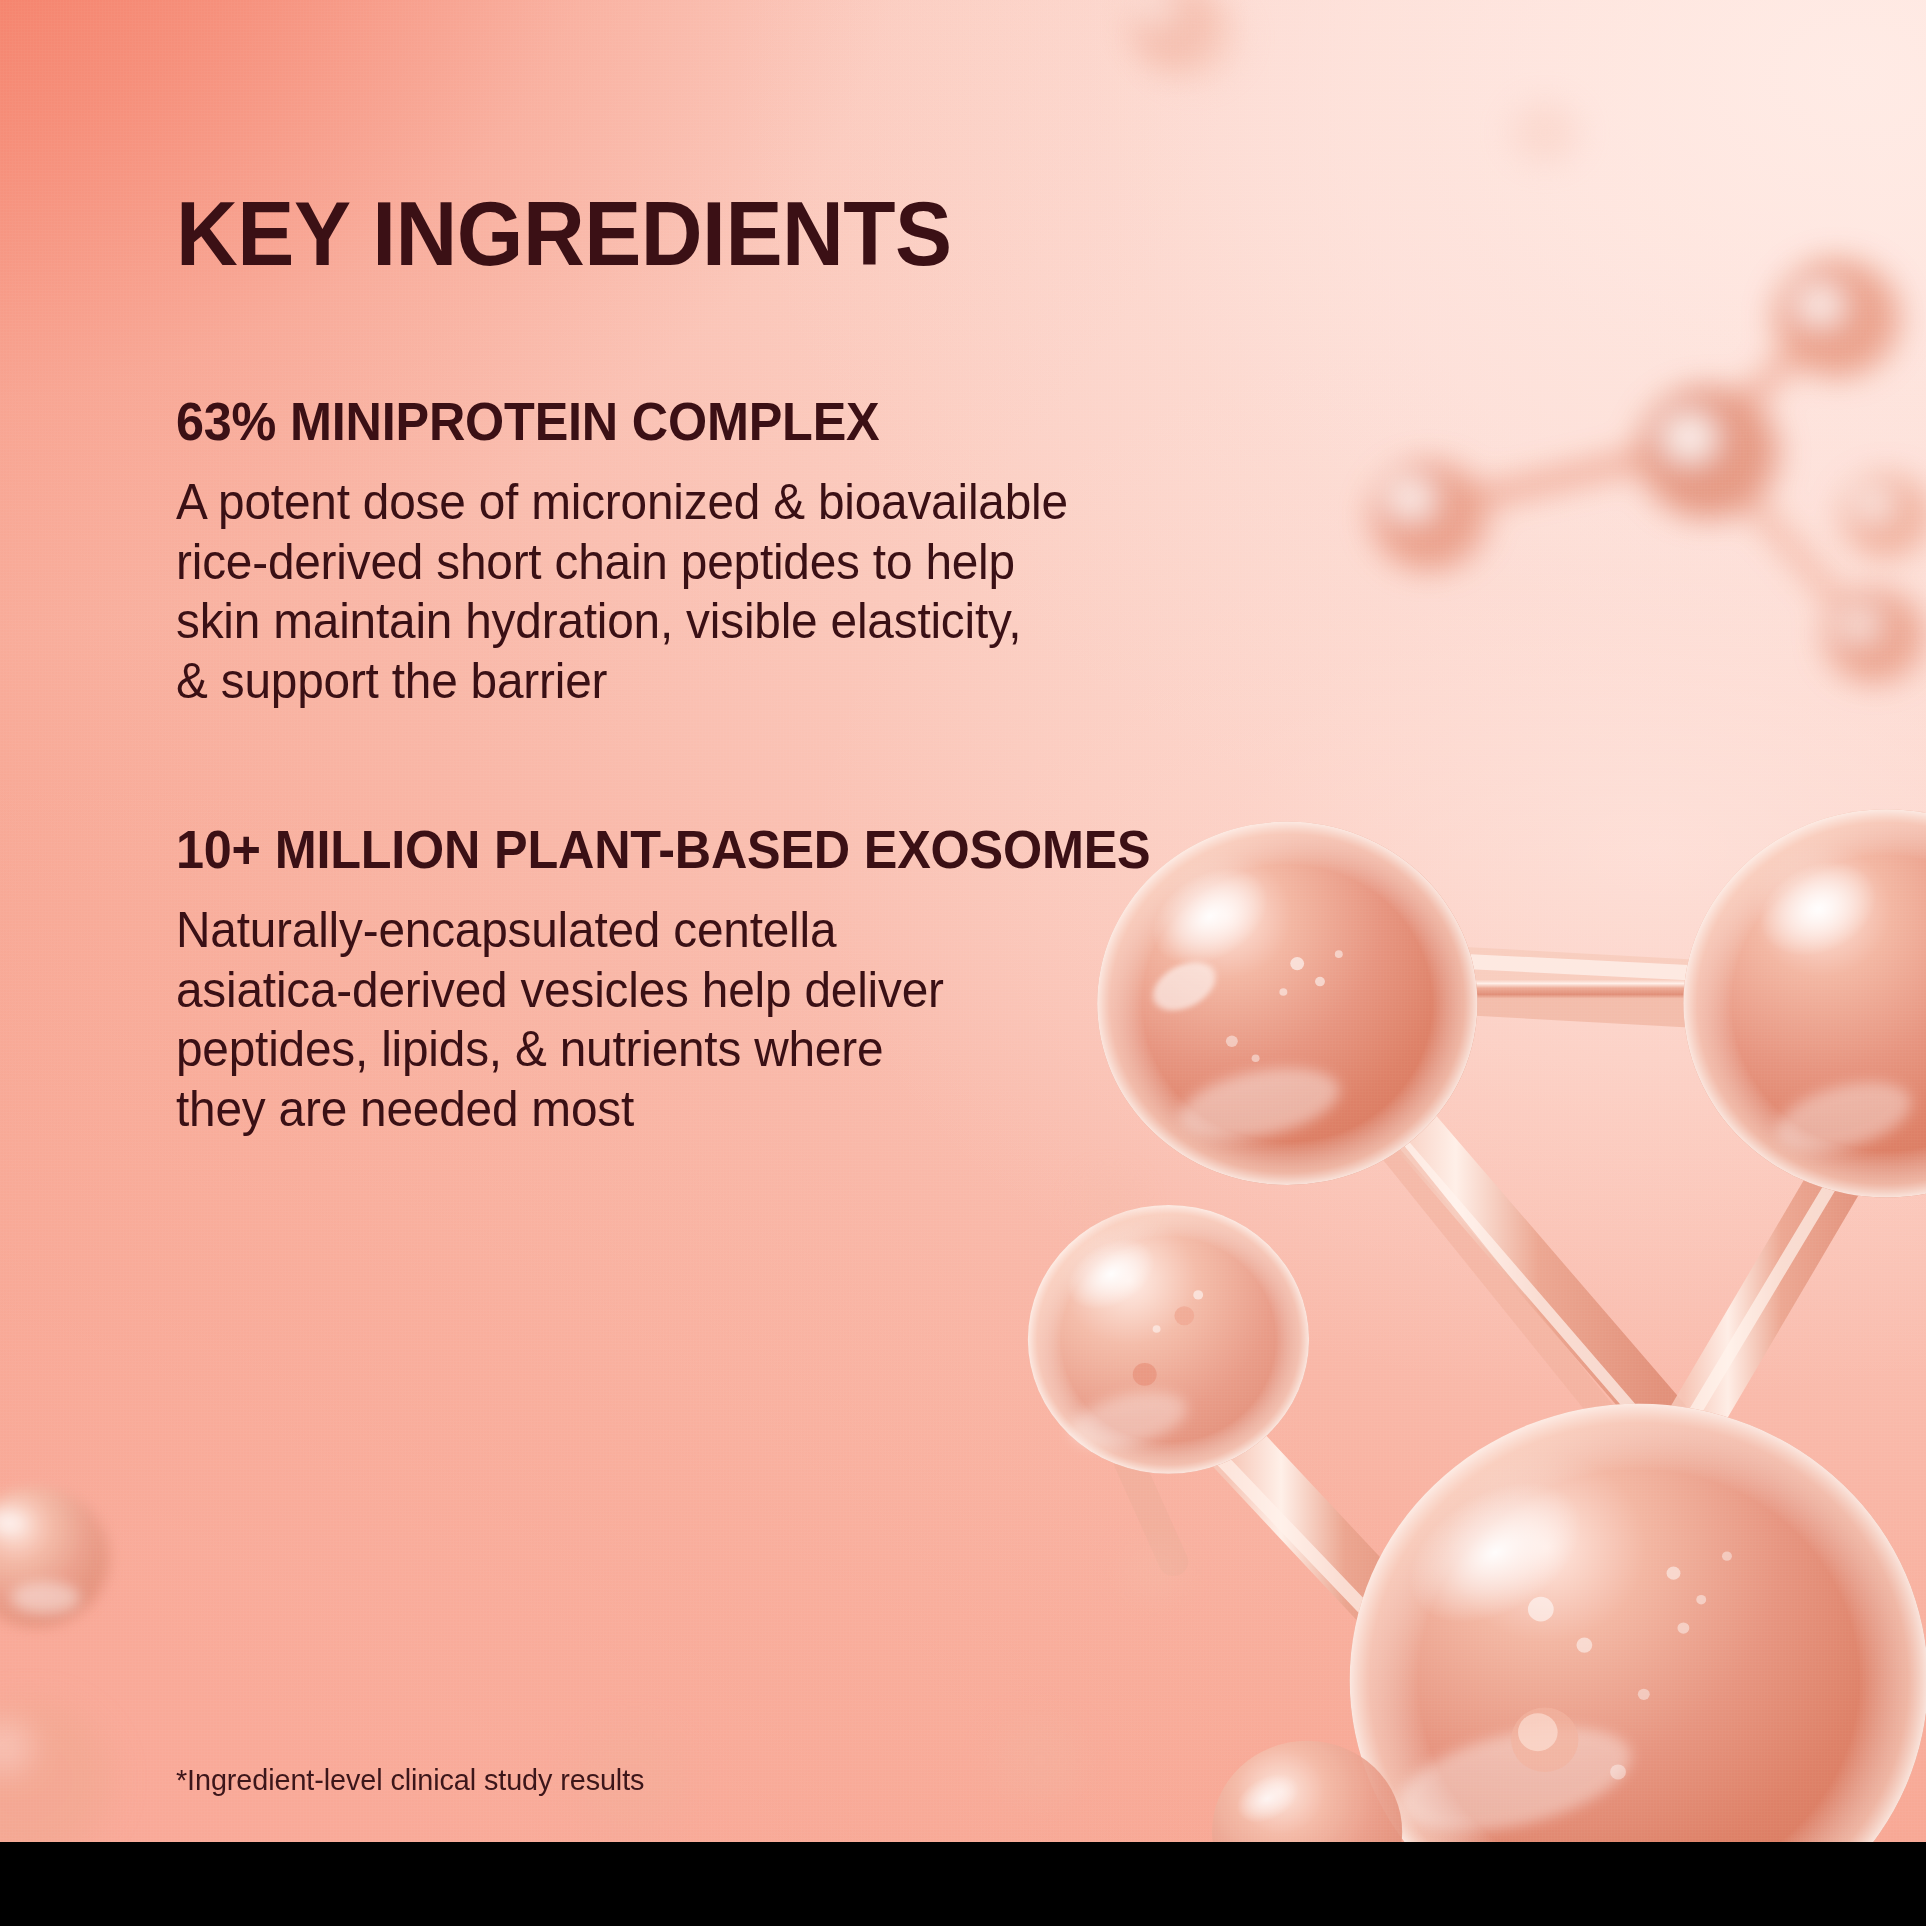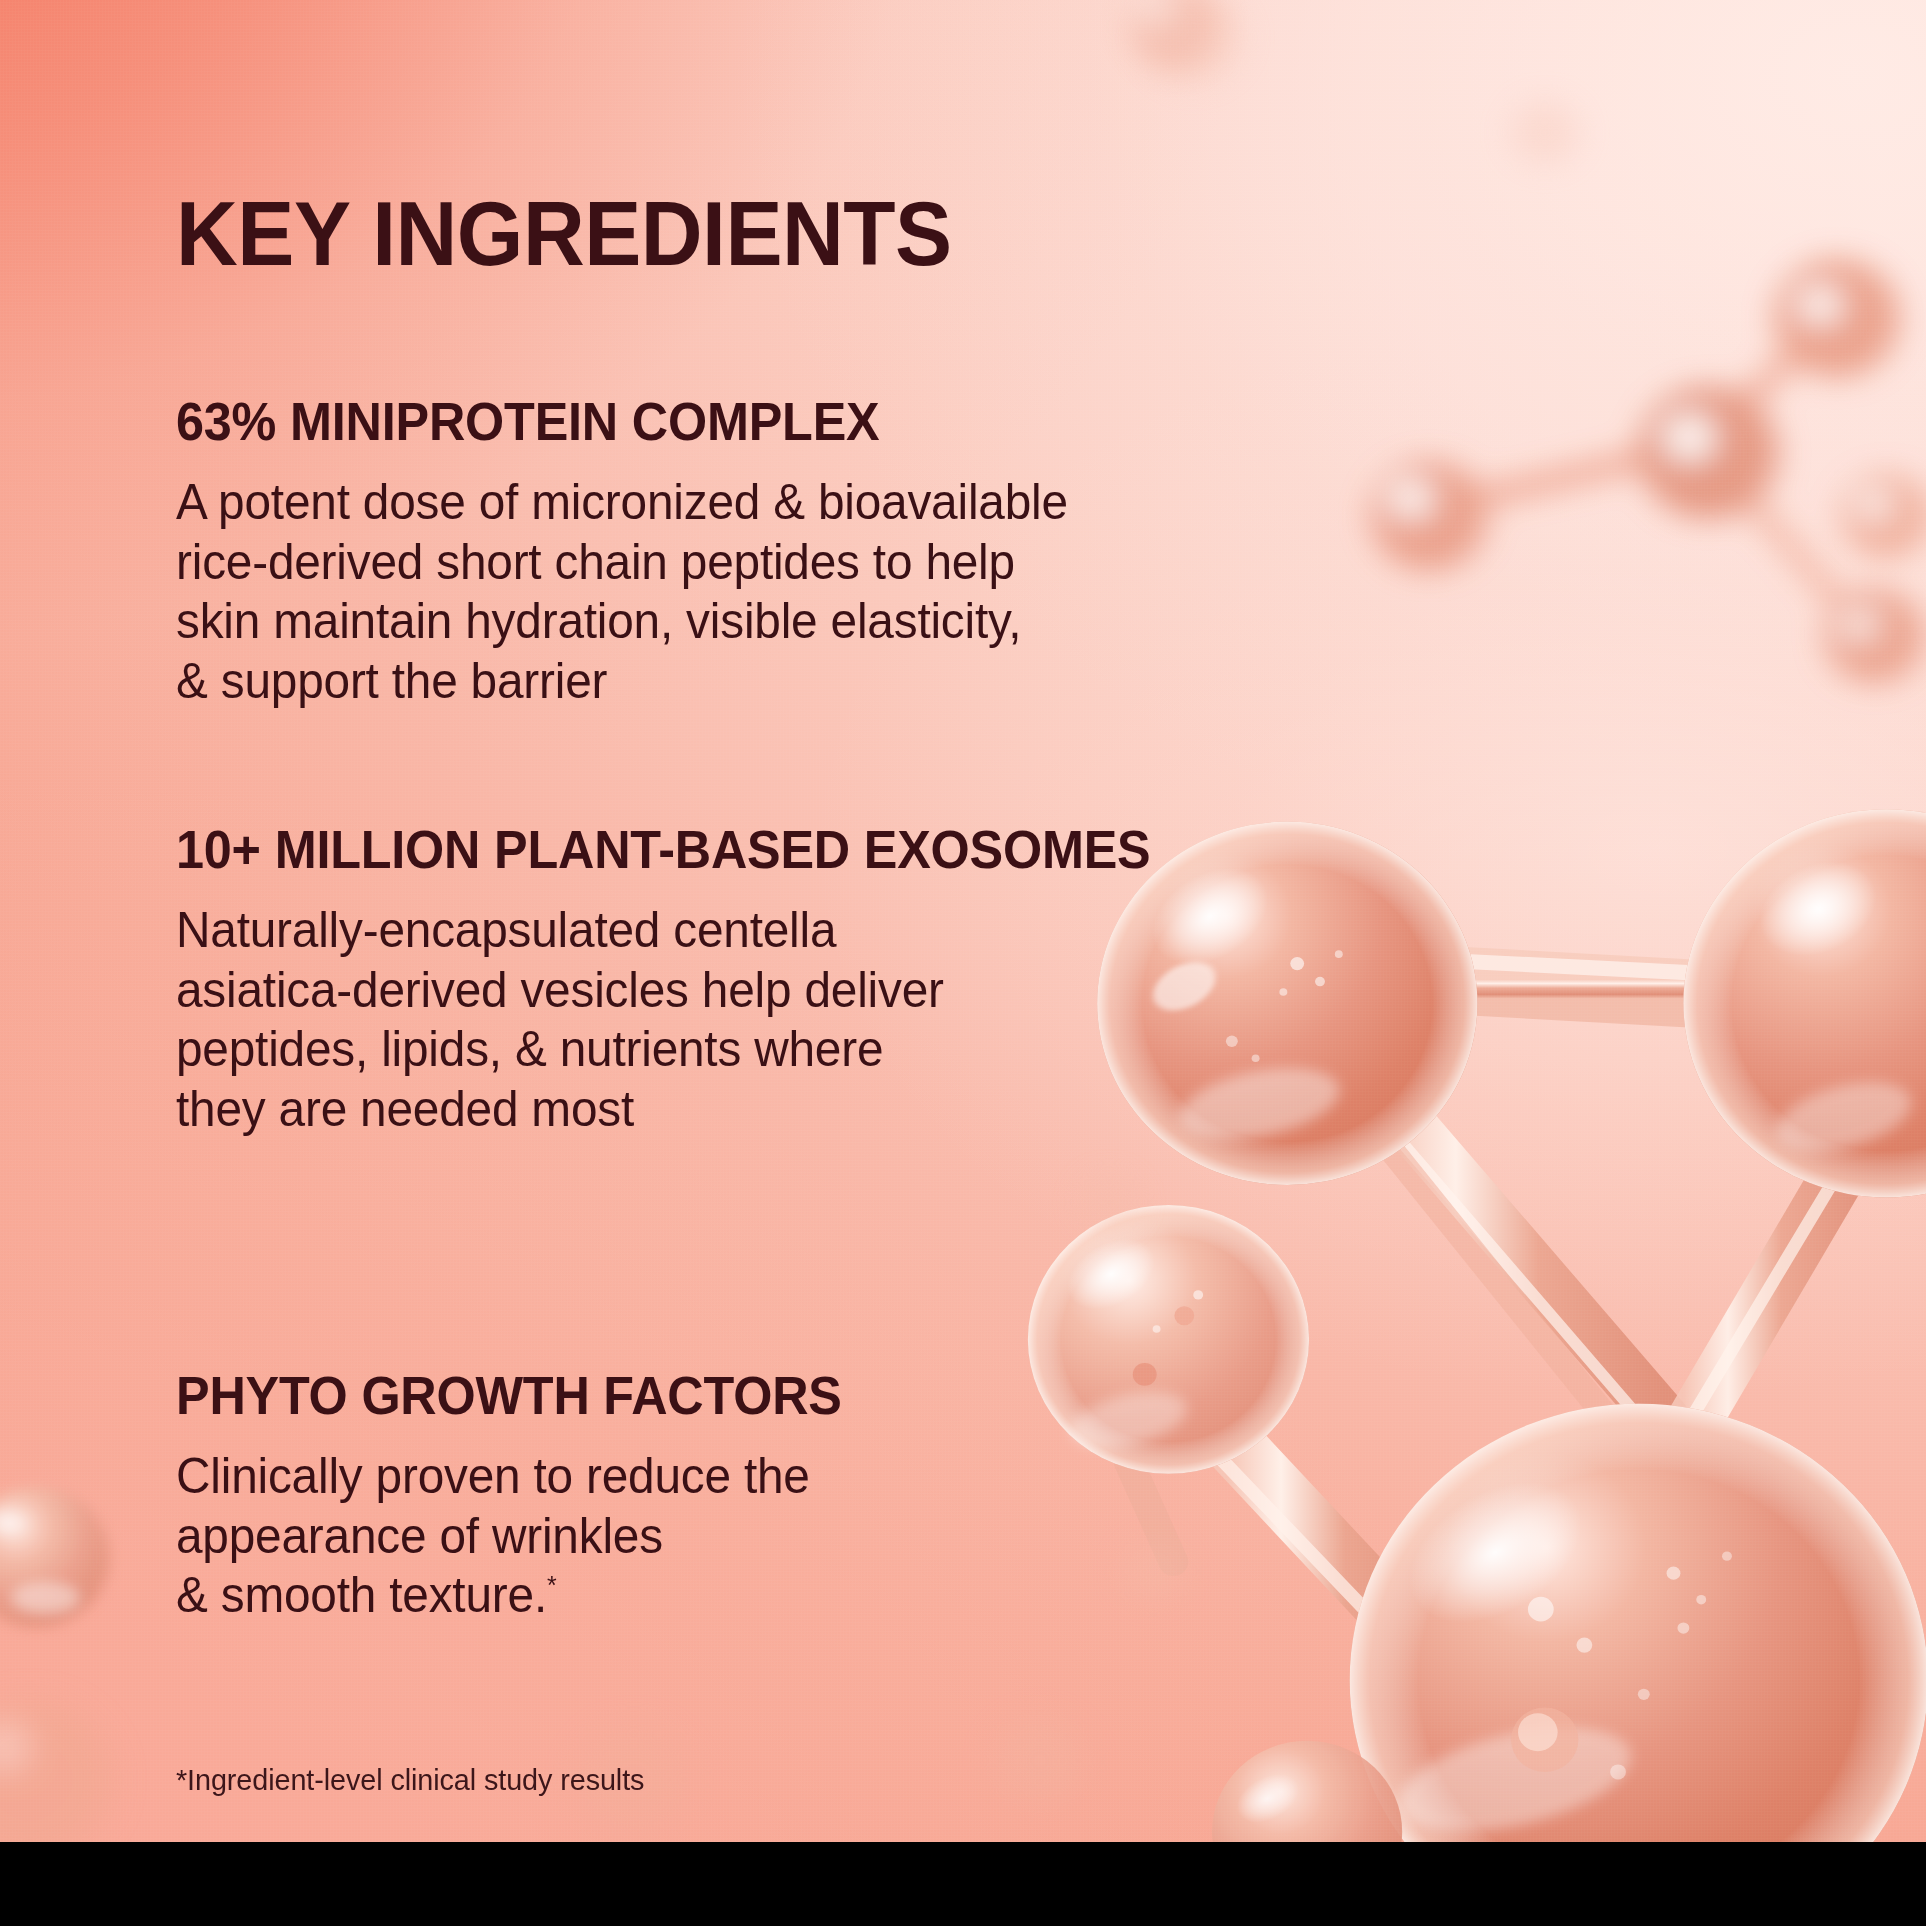--- a/index.html
+++ b/index.html
@@ -325,23 +325,17 @@
     </section>
 
     <section class="block block-2">
       <h2 class="ing-head">10+ MILLION PLANT-BASED EXOSOMES</h2>
       <p class="ing-body">Naturally-encapsulated centella
 asiatica-derived vesicles help deliver
 peptides, lipids, &amp; nutrients where
 they are needed most</p>
     </section>
 
-    <section class="block block-3">
-      <h2 class="ing-head">PHYTO GROWTH FACTORS</h2>
-      <p class="ing-body"><span>Clinically proven to reduce the
-appearance of wrinkles
-&amp; smooth texture.</span><sup>*</sup></p>
-    </section>
 
     <div class="footnote">*Ingredient-level clinical study results</div>
   </div>
 </div>
 
 
 </body></html>

